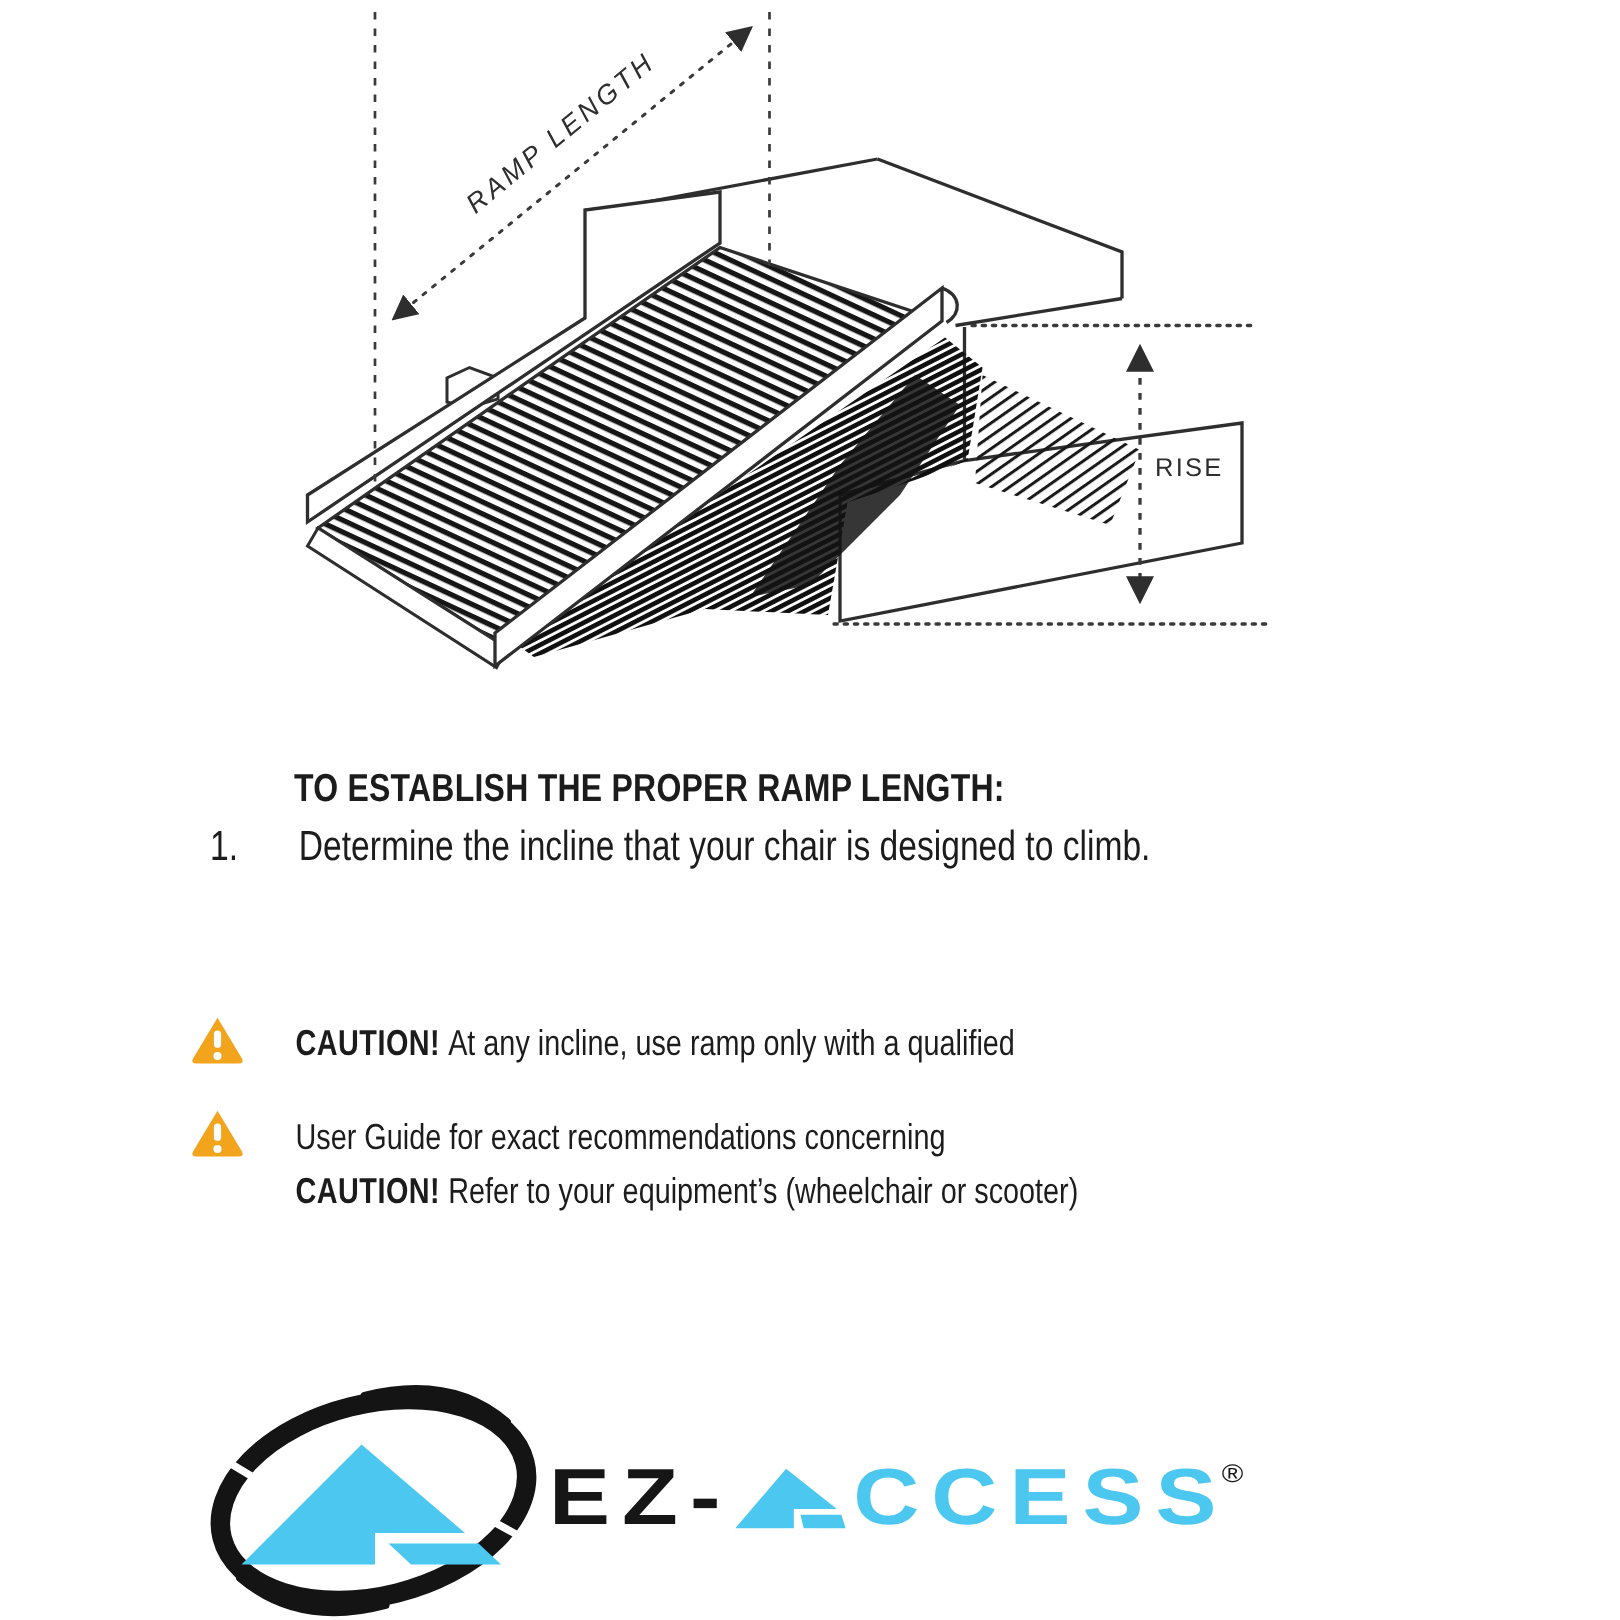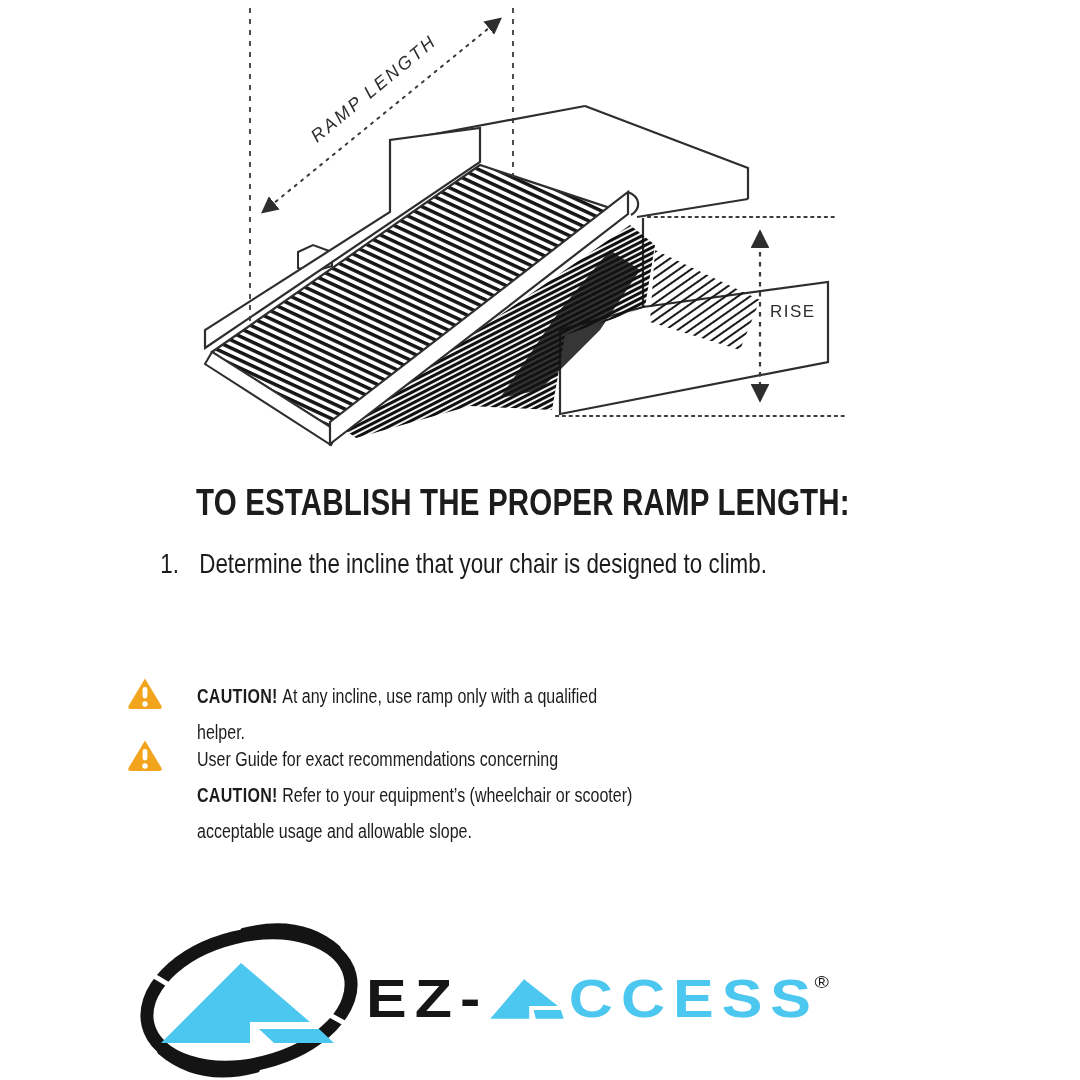--- a/index.html
+++ b/index.html
@@ -8,27 +8,27 @@
     font-family:"Liberation Sans","DejaVu Sans",sans-serif;color:#1c1c1c;
     overflow:hidden;
   }
   .abs{position:absolute;}
   
   .cx{display:inline-block;transform:scaleX(.82);transform-origin:0 0;white-space:nowrap;}
   .cx86{display:inline-block;transform:scaleX(.8);transform-origin:0 0;white-space:nowrap;}
 
   #diagram{left:0;top:0;width:1080px;height:460px;}
 
-  #heading{left:196px;top:482px;font-size:36px;font-weight:bold;letter-spacing:.2px;}
+  #heading{left:196px;top:510px;font-size:26px;font-weight:bold;letter-spacing:.2px;}
 
-  #steps-list{left:140px;top:546px;font-size:28px;line-height:35.5px;text-align:center;}
+  #steps-list{left:140px;top:546px;font-size:28px;line-height:35.5px;}
   .step-row{height:35.5px;}
   .step-row .num{display:inline-block;width:74px;}
 
-  .caution{left:197px;font-size:20px;line-height:36px;}
+  .caution{left:197px;font-size:24px;line-height:36px;}
   #caution-1{top:678px;}
   #caution-2{top:741px;}
   .caution b{font-weight:bold;letter-spacing:.4px;}
   .warn-icon{width:38px;height:34px;left:126px;}
   #warn-icon-1{top:676px;}
   #warn-icon-2{top:738px;}
 
   #logo{left:0;top:905px;width:1080px;height:175px;}
   #logo-mark{position:absolute;left:128px;top:14px;width:242px;height:162px;}
   #wordmark{position:absolute;left:366px;top:72px;display:flex;align-items:flex-end;
@@ -119,32 +119,30 @@
   </div>
 </div>
 
 <svg id="warn-icon-1" class="abs warn-icon" viewBox="0 0 38 34">
   <path d="M19 2.5 L35.2 29.5 Q37 33 33 33 H5 Q1 33 2.8 29.5 Z" fill="#f2a41d"></path>
   <rect x="16.6" y="11" width="4.8" height="11.5" rx="2.4" fill="#ffffff"></rect>
   <circle cx="19" cy="28" r="2.7" fill="#ffffff"></circle>
 </svg>
 <div id="caution-1" class="abs caution">
   <div><span class="cx86"><b>CAUTION!</b>&nbsp;<span>At any incline, use ramp only with a qualified</span></span></div>
-  <div><span class="cx86">helper.</span></div>
 </div>
 
 <svg id="warn-icon-2" class="abs warn-icon" viewBox="0 0 38 34">
   <path d="M19 2.5 L35.2 29.5 Q37 33 33 33 H5 Q1 33 2.8 29.5 Z" fill="#f2a41d"></path>
   <rect x="16.6" y="11" width="4.8" height="11.5" rx="2.4" fill="#ffffff"></rect>
   <circle cx="19" cy="28" r="2.7" fill="#ffffff"></circle>
 </svg>
 <div id="caution-2" class="abs caution">
   <div><span class="cx86">User Guide for exact recommendations concerning</span></div>
   <div><span class="cx86"><b>CAUTION!</b>&nbsp;<span>Refer to your equipment’s (wheelchair or scooter)</span></span></div>
-  <div><span class="cx86">acceptable usage and allowable slope.</span></div>
 </div>
 
 <div id="logo" class="abs">
 
   <svg id="logo-mark" viewBox="0 0 242 162">
     <g transform="rotate(-14 121 81)">
       <ellipse cx="121" cy="81" rx="104" ry="64" fill="none" stroke="#141414" stroke-width="13"></ellipse>
 
       <line x1="30" y1="30" x2="58" y2="58" stroke="#ffffff" stroke-width="5"></line>
       <line x1="186" y1="106" x2="214" y2="132" stroke="#ffffff" stroke-width="5"></line>

